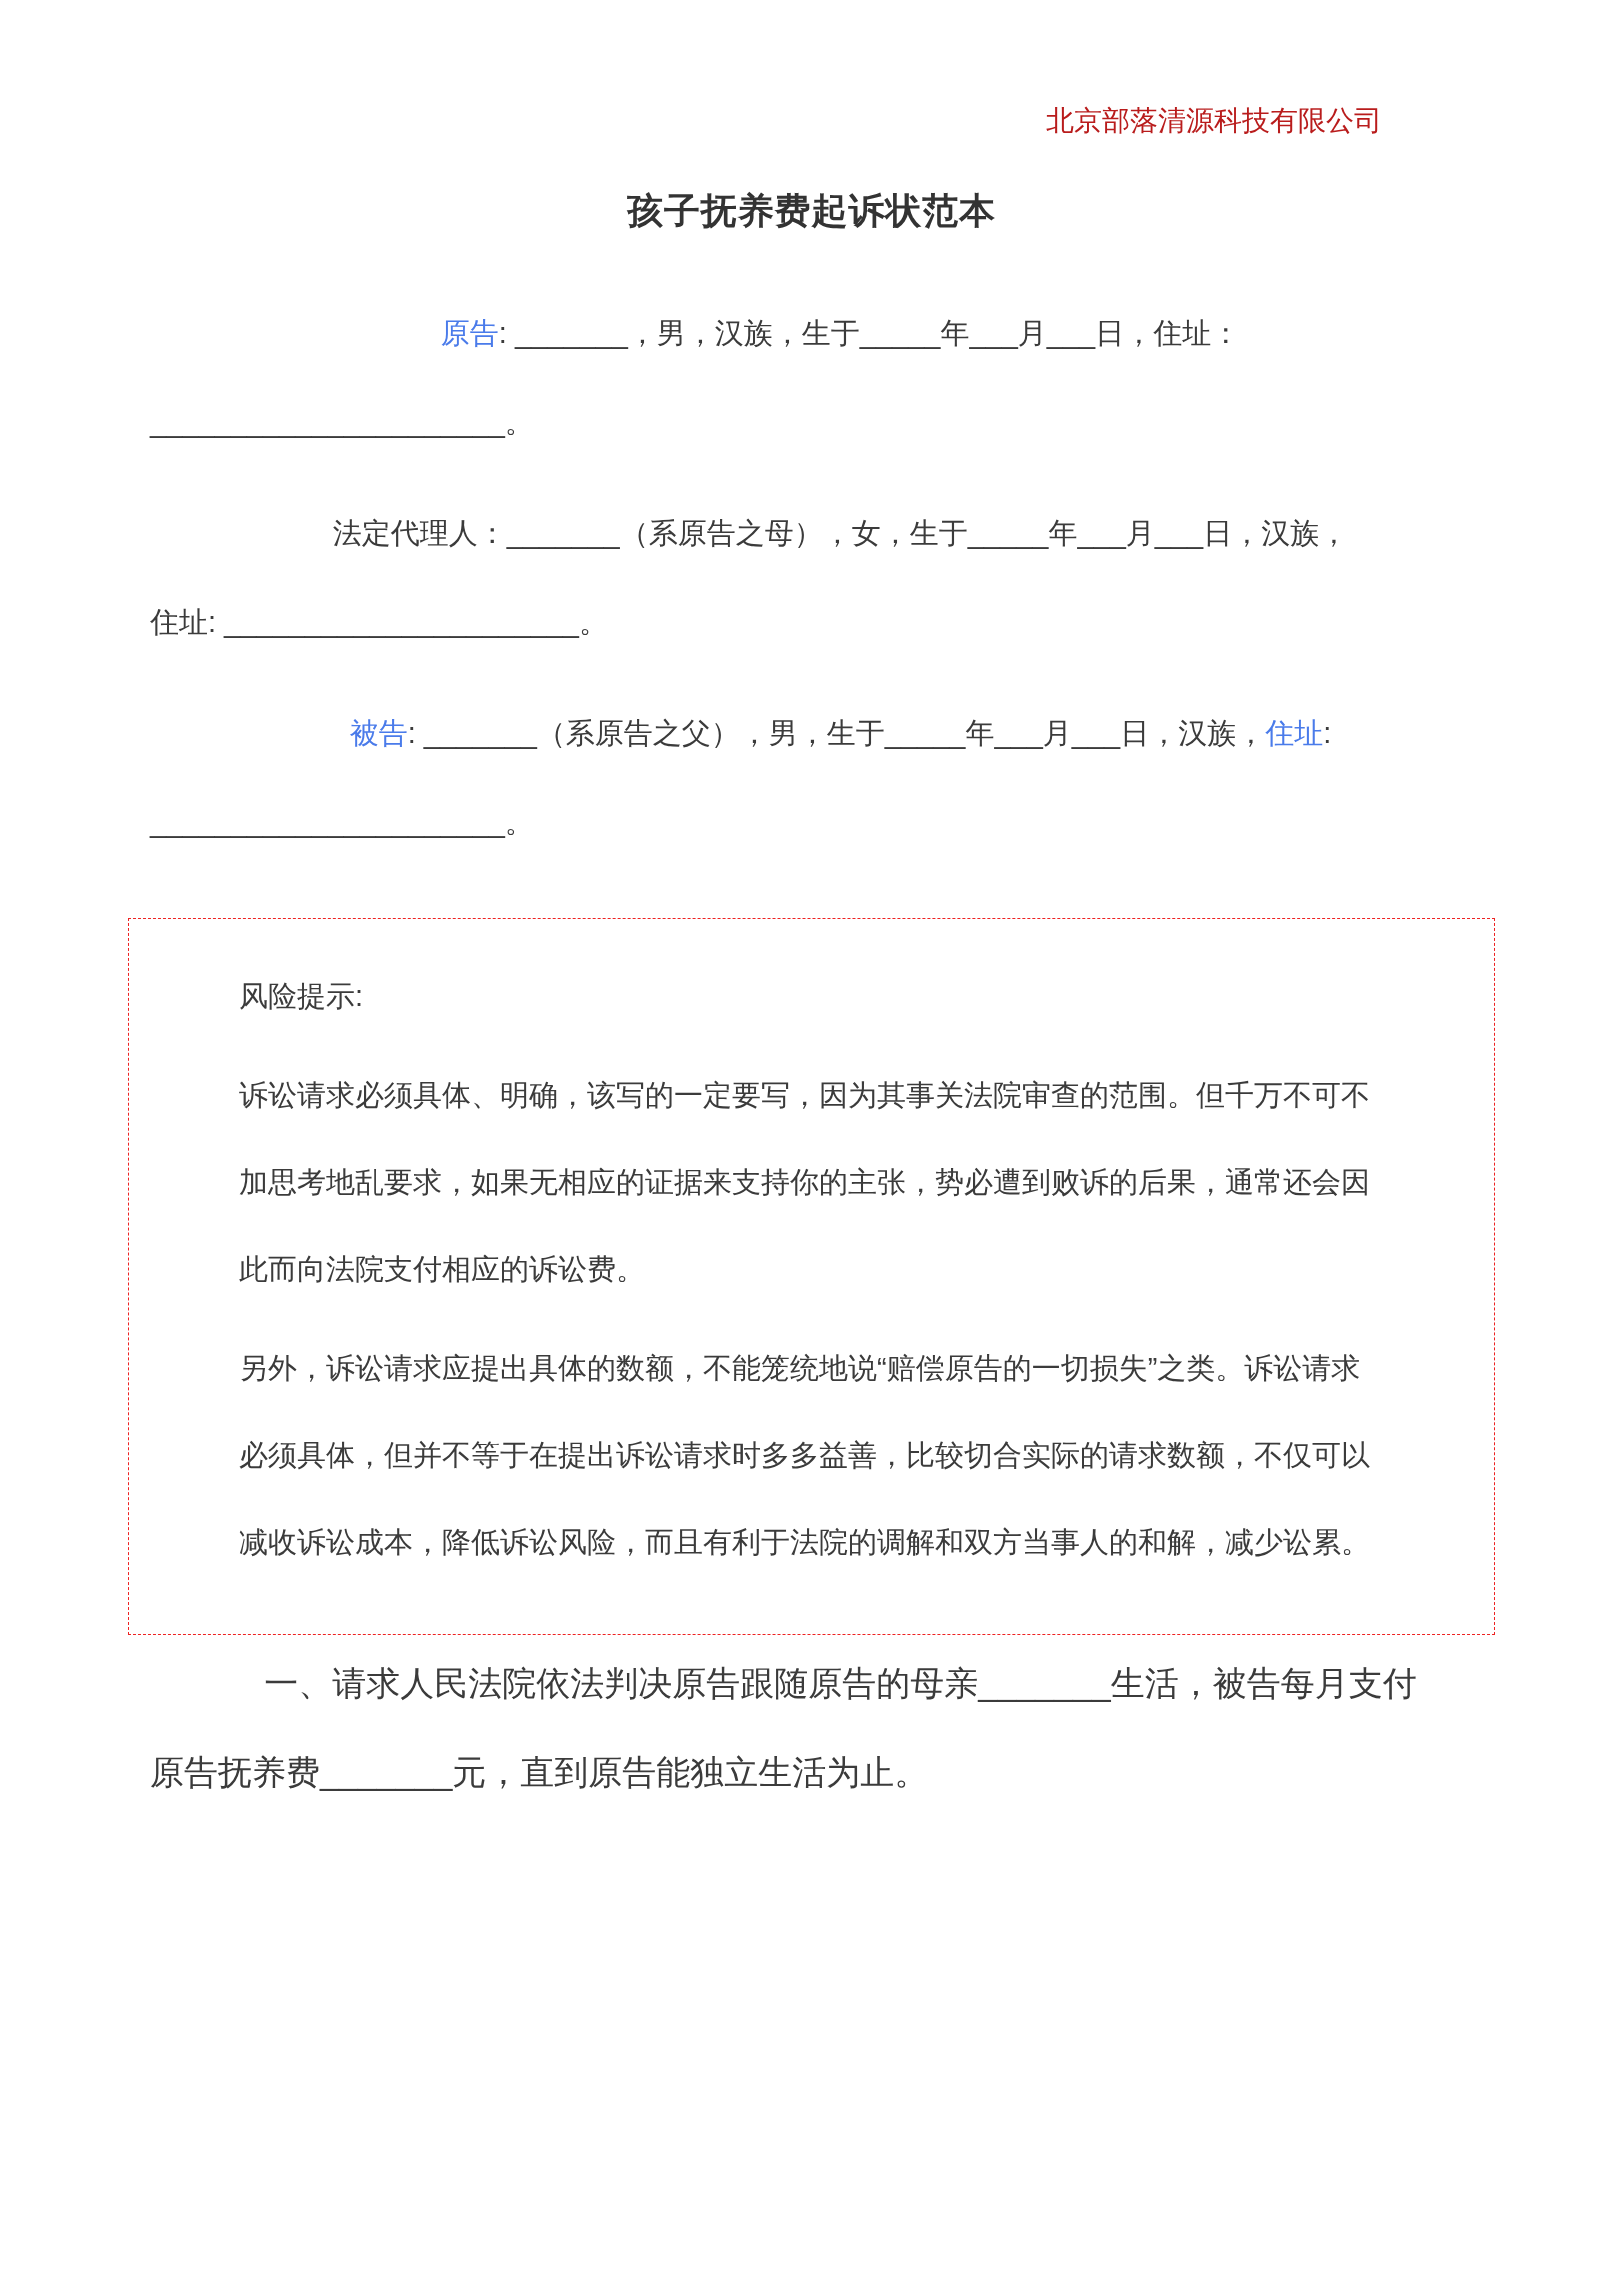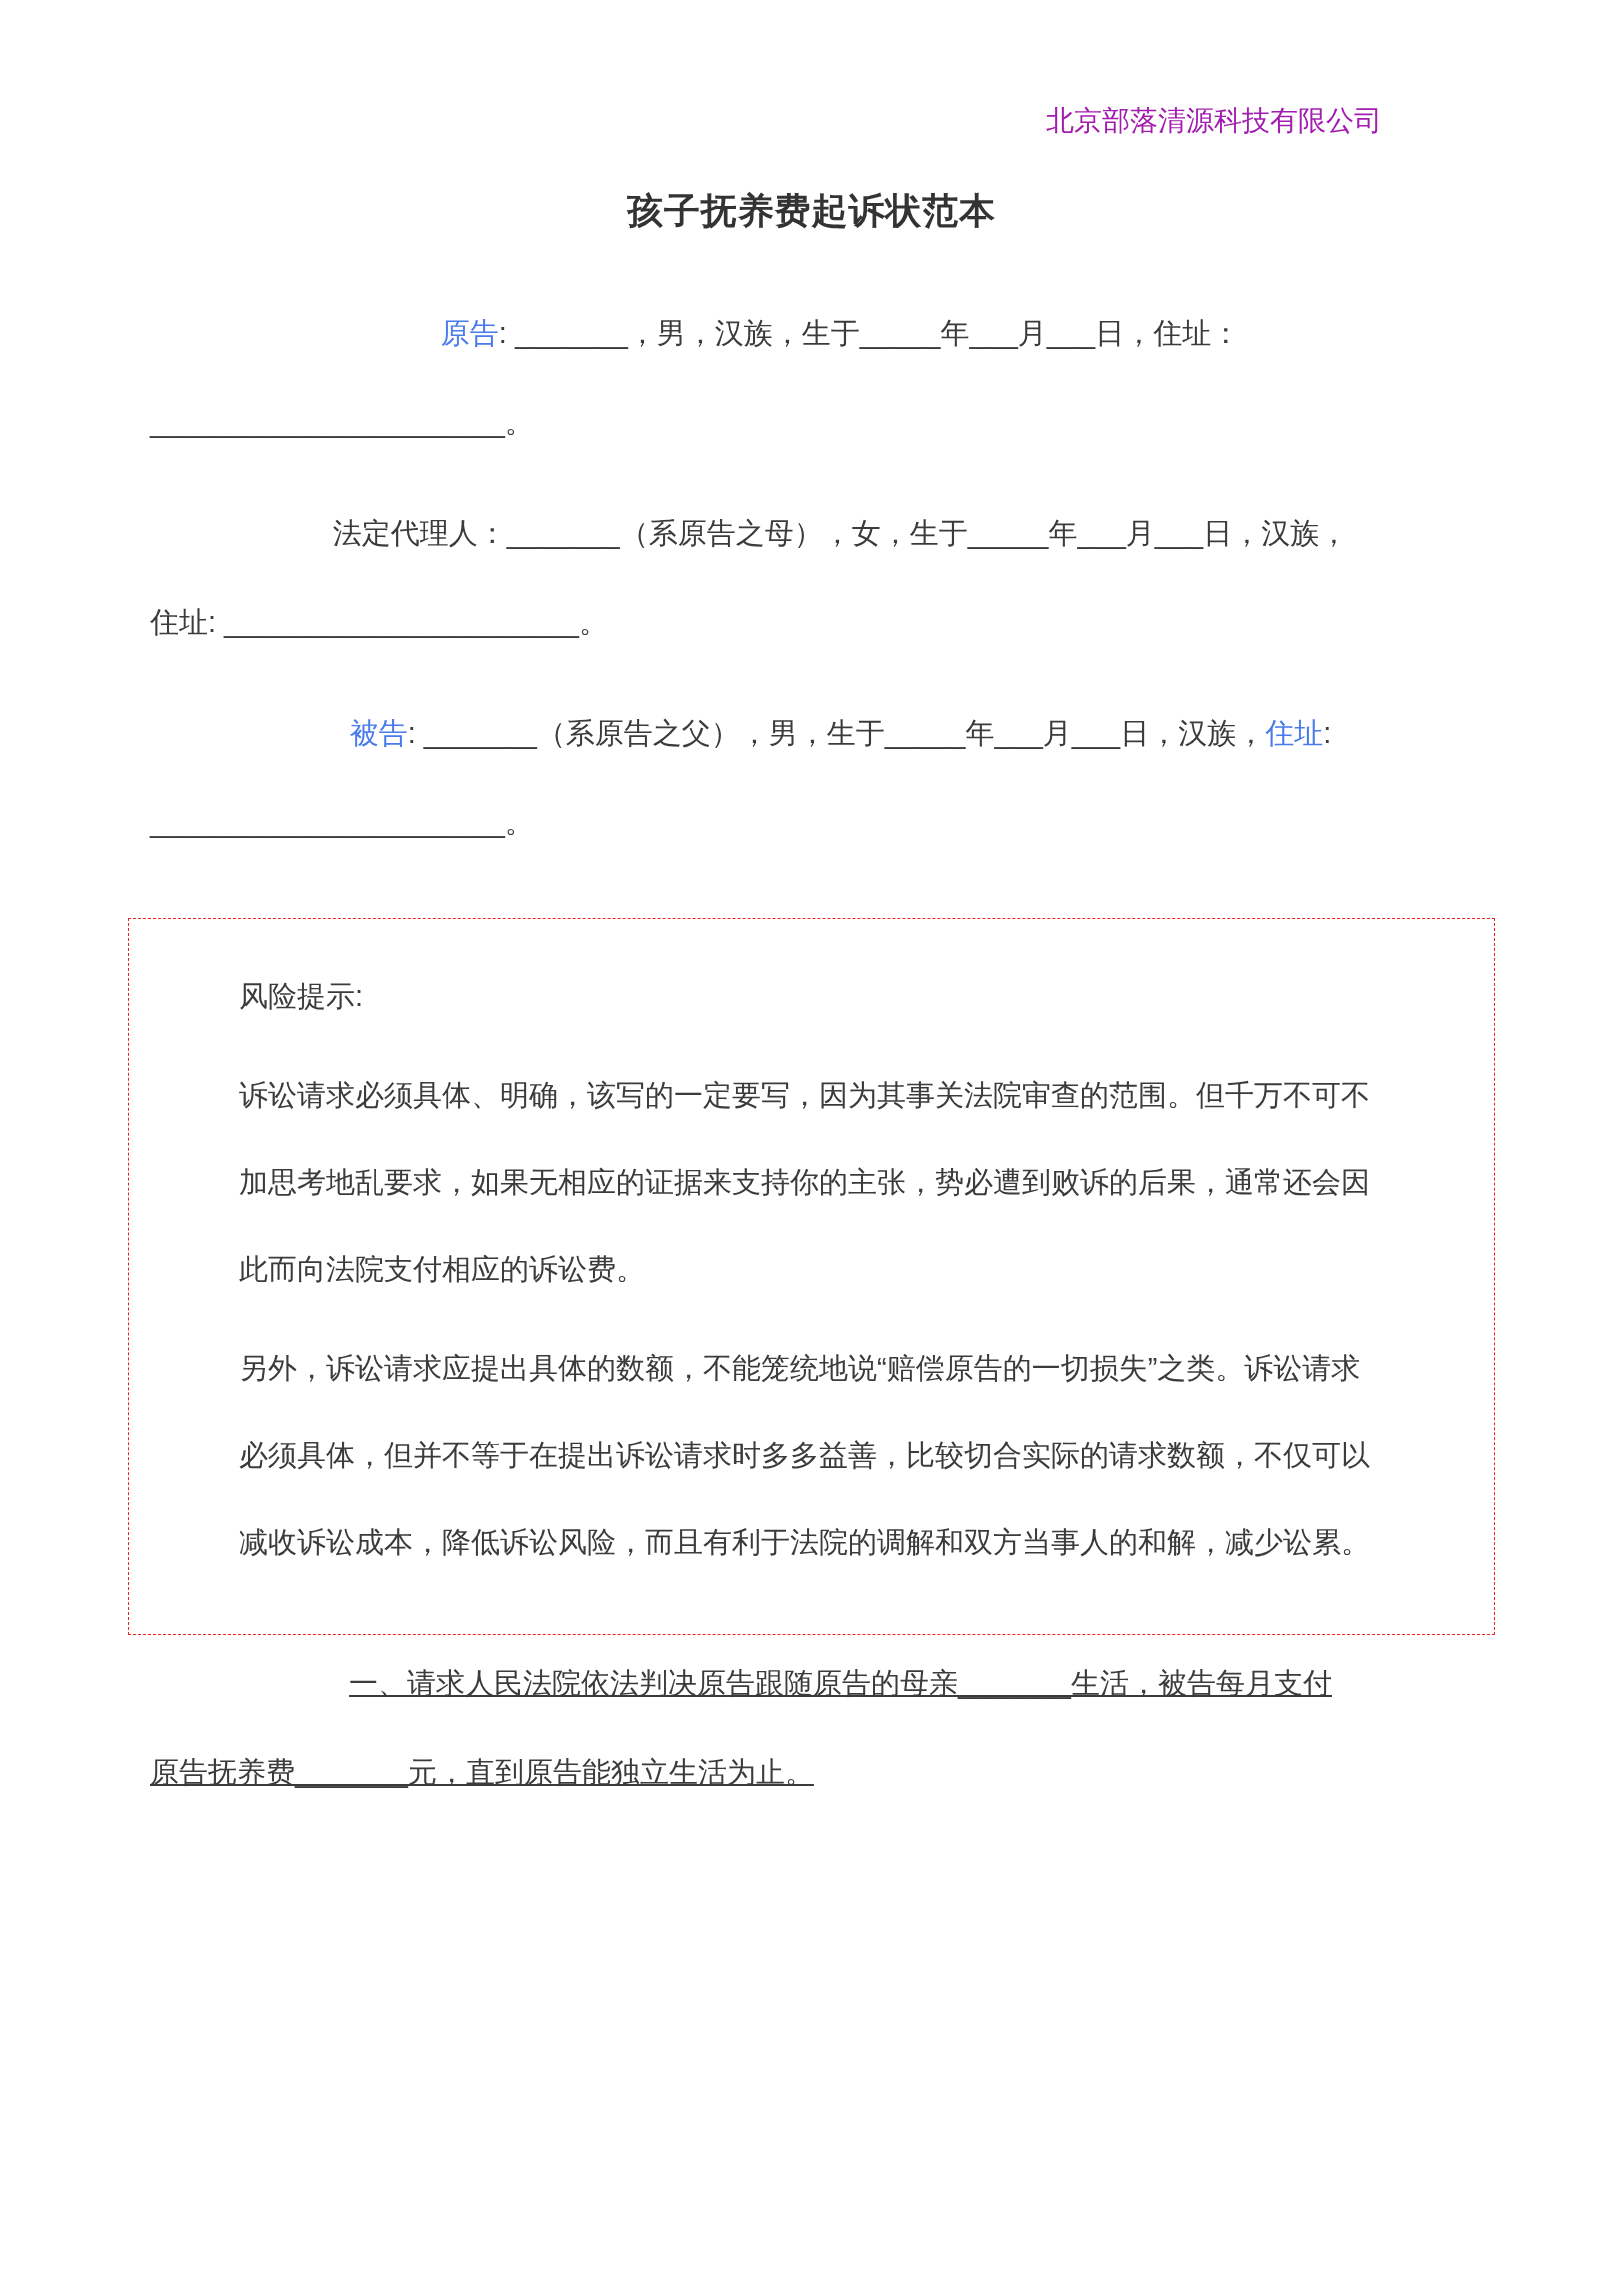--- a/index.html
+++ b/index.html
@@ -11,21 +11,21 @@
     color: #3b3b3b;
     box-sizing: border-box;
     padding: 102px 150px 0 150px;
     overflow: hidden;
   }
   .company {
     text-align: right;
     padding-right: 91px;
     font-size: 28px;
     line-height: 38px;
-    color: #a21caf;
+    color: #b91c1c;
   }
   .doc-title {
     text-align: center;
     font-size: 36px;
     font-weight: 600;
     color: #333333;
     margin: 47px 0 0 0;
     letter-spacing: 0.9px;
   }
   .parties { margin-top: 53px; }
@@ -49,23 +49,22 @@
   }
   .claims-heading {
     font-size: 29px;
     font-weight: 700;
     line-height: 87px;
     text-indent: 58px;
     margin: 44px 0 0 0;
     color: #333333;
   }
   .claims-para {
-    font-size: 29px;
+    font-size: 34px;
     margin: 3.6px 0 0 0;
-    text-decoration: underline;
   }
 </style>
 </head>
 <body>
 
 <div class="page">
 
   <div class="company">北京部落清源科技有限公司</div>
 
   <h1 class="doc-title">孩子抚养费起诉状范本</h1>

